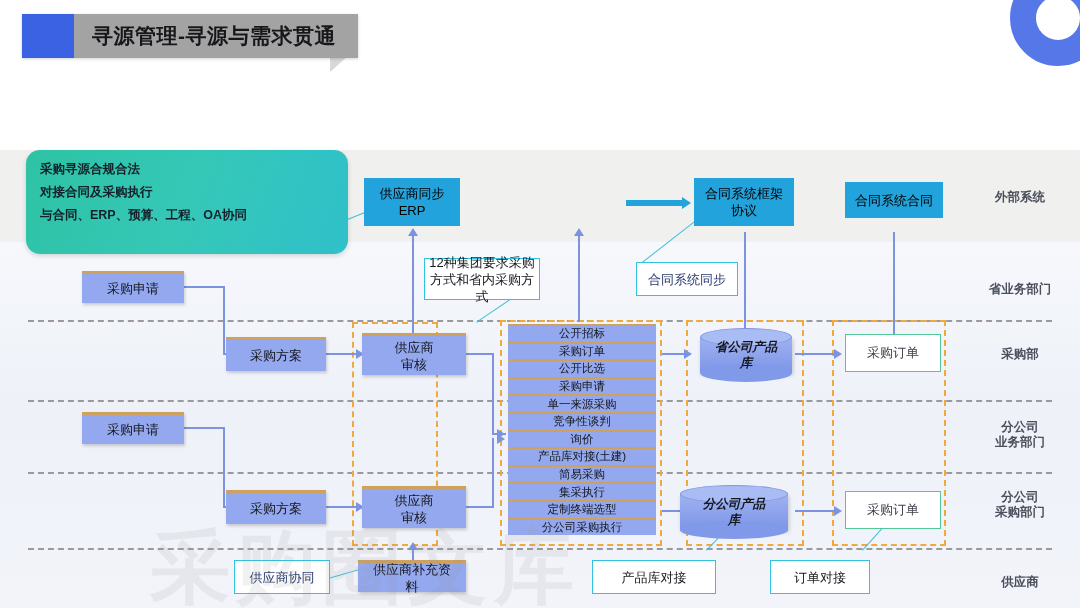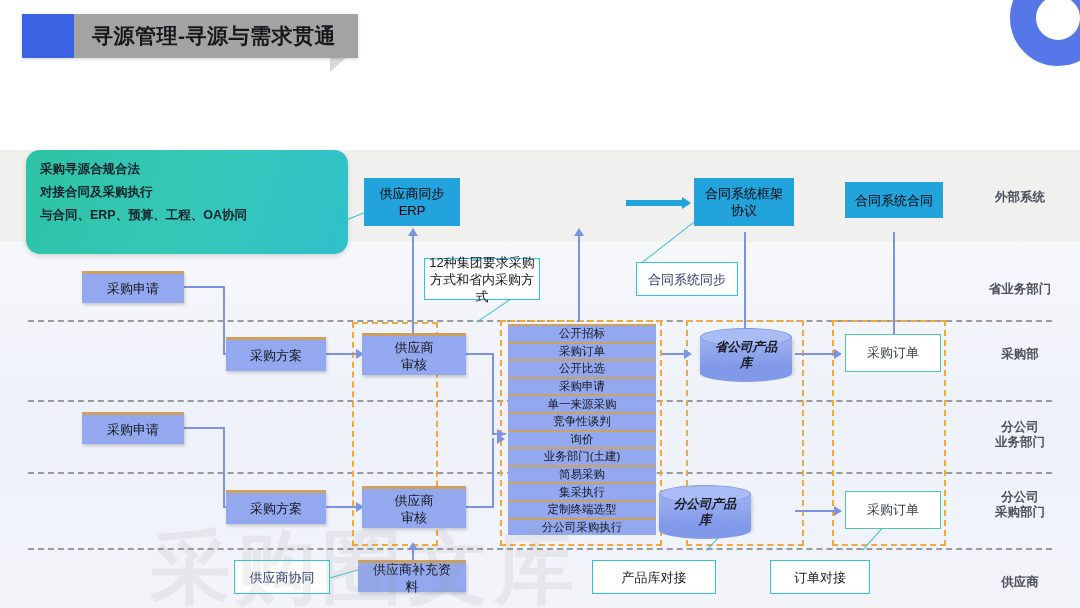--- a/index.html
+++ b/index.html
@@ -331,40 +331,40 @@
   </div>
 
   <div id="method-list">
       <div class="method-item">公开招标</div>
       <div class="method-item">采购订单</div>
       <div class="method-item">公开比选</div>
       <div class="method-item">采购申请</div>
       <div class="method-item">单一来源采购</div>
       <div class="method-item">竞争性谈判</div>
       <div class="method-item">询价</div>
-      <div class="method-item">业务部门(土建)</div>
+      <div class="method-item">产品库对接(土建)</div>
       <div class="method-item">简易采购</div>
       <div class="method-item">集采执行</div>
       <div class="method-item">定制终端选型</div>
       <div class="method-item">分公司采购执行</div>
     </div>
 
   <div class="cyl" style="left:700px; top:328px; width:92px; height:54px;">
     <div class="body"></div>
     <div class="bot"></div>
     <div class="top"></div>
     <div class="cap">
       <div>
         <span>省公司产品</span><br>
         <span>库</span>
       </div>
     </div>
   </div>
 
-  <div class="cyl" style="left:659px; top:485px; width:92px; height:54px;">
+  <div class="cyl" style="left:680px; top:485px; width:108px; height:54px;">
     <div class="body"></div>
     <div class="bot"></div>
     <div class="top"></div>
     <div class="cap">
       <div>
         <span>分公司产品</span><br>
         <span>库</span>
       </div>
     </div>
   </div>

